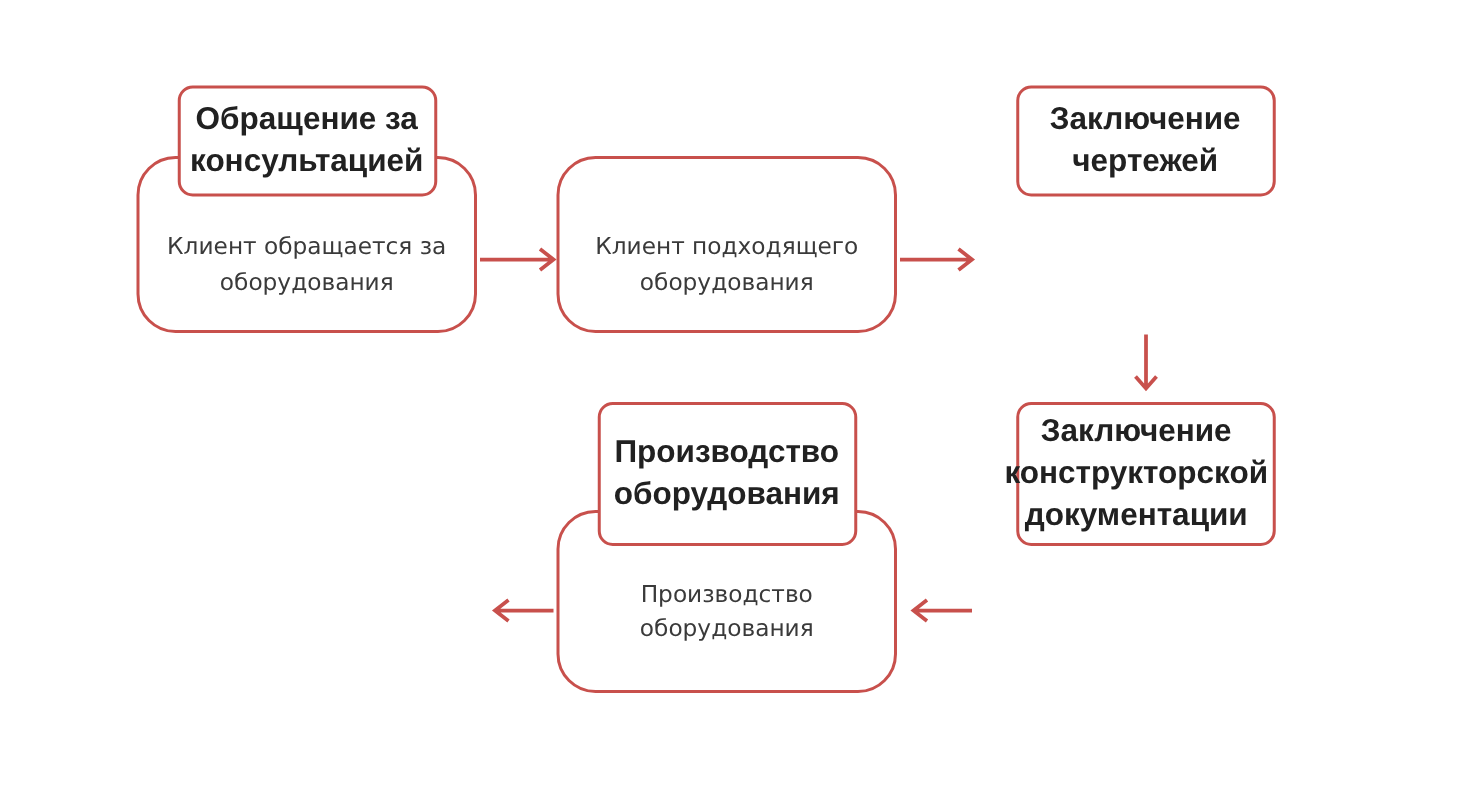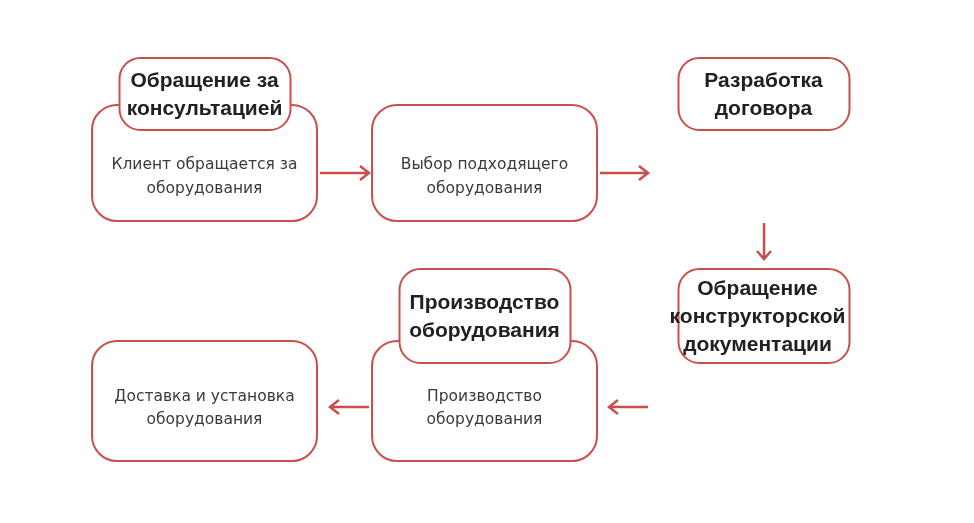--- a/index.html
+++ b/index.html
@@ -42,21 +42,21 @@
     max-width: 188px;
   }
   .title-card {
     position: absolute;
     top: 0;
     left: 50%;
     transform: translateX(-50%);
     width: 173px;
     background: var(--card-bg);
     border: 2.5px solid var(--accent);
-    border-radius: 22px;
+    border-radius: 10px;
     display: flex;
     align-items: center;
     justify-content: center;
   }
   .row-top .title-card    { height: 74px; }
   .row-bottom .title-card { height: 96px; }
   .step-title {
     font-weight: 700;
     font-size: 21px;
     line-height: 1.32;
@@ -92,49 +92,46 @@
     <div class="step-body">
       <div class="step-desc">Клиент обращается за оборудования</div>
     </div>
     <div class="title-card">
       <div class="step-title">Обращение за консультацией</div>
     </div>
   </div>
 
   <div class="step row-top s2">
     <div class="step-body">
-      <div class="step-desc">Выбор подходящего оборудования</div>
+      <div class="step-desc">Клиент подходящего оборудования</div>
     </div>
   </div>
 
   <div class="step row-top s3">
     <div class="title-card">
-      <div class="step-title">Разработка договора</div>
+      <div class="step-title">Заключение чертежей</div>
     </div>
   </div>
 
   <div class="step row-bottom s4">
     <div class="title-card">
-      <div class="step-title">Обращение конструкторской документации</div>
+      <div class="step-title">Заключение конструкторской документации</div>
     </div>
   </div>
 
   <div class="step row-bottom s5">
     <div class="step-body">
       <div class="step-desc">Производство оборудования</div>
     </div>
     <div class="title-card">
       <div class="step-title">Производство оборудования</div>
     </div>
   </div>
 
   <div class="step row-bottom s6">
-    <div class="step-body">
-      <div class="step-desc">Доставка и установка оборудования</div>
-    </div>
   </div>
 
   <svg class="arrows" viewBox="0 0 974 523" xmlns="http://www.w3.org/2000/svg" aria-hidden="true">
     <path d="M320 173 H368 M360 166 L369 173 L360 180"></path>
     <path d="M600 173 H647 M639 166 L648 173 L639 180"></path>
     <path d="M764 223 V258 M757 251 L764 259 L771 251"></path>
     <path d="M648 407 H610 M618 400 L609 407 L618 414"></path>
     <path d="M369 407 H331 M339 400 L330 407 L339 414"></path>
   </svg>
 

